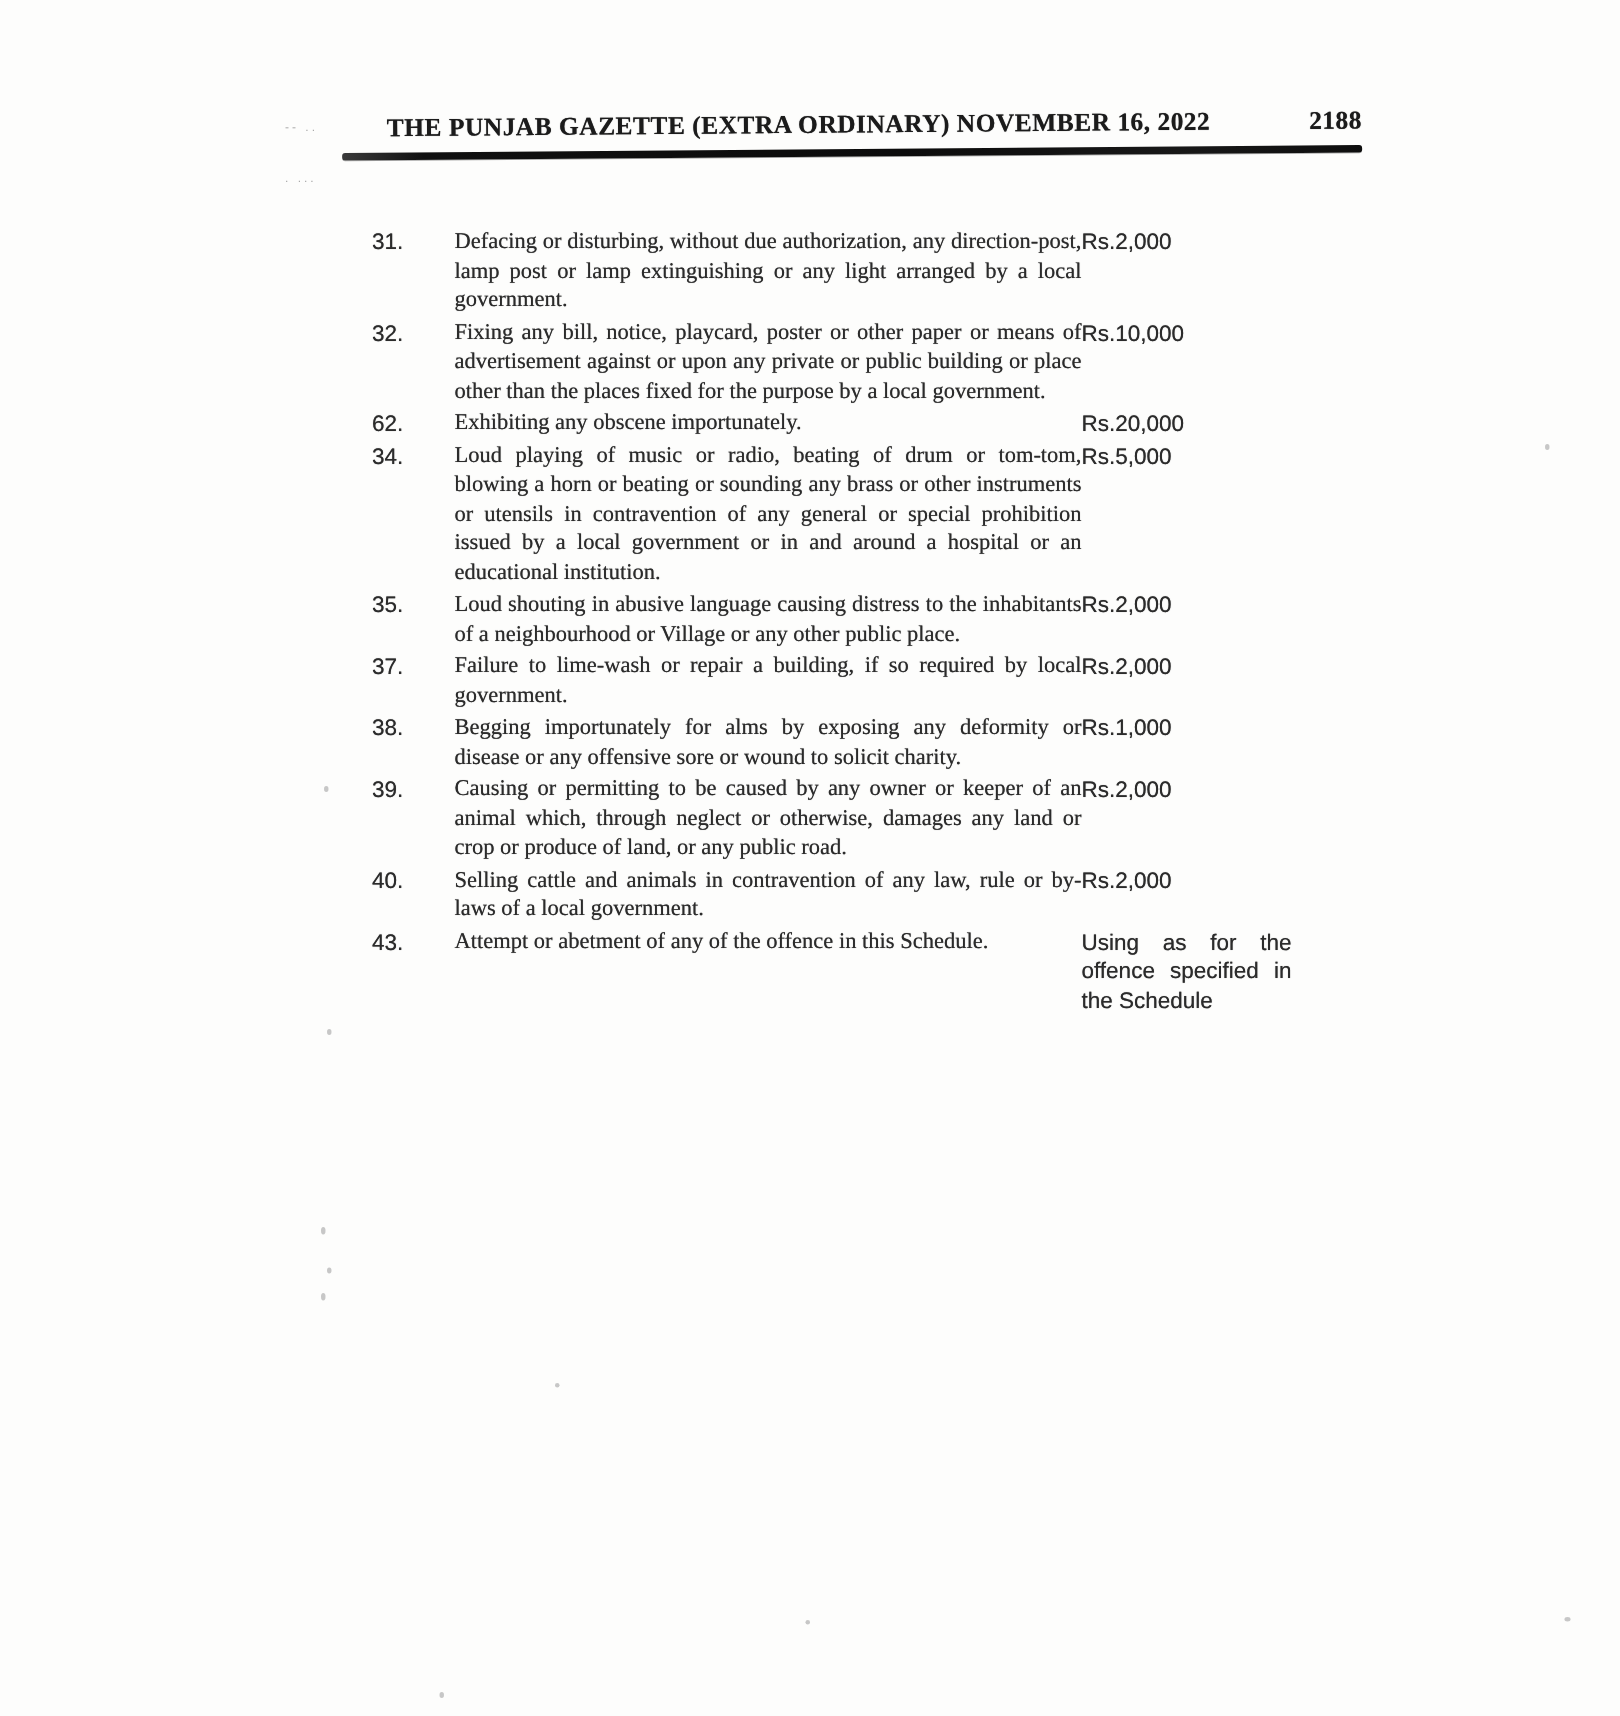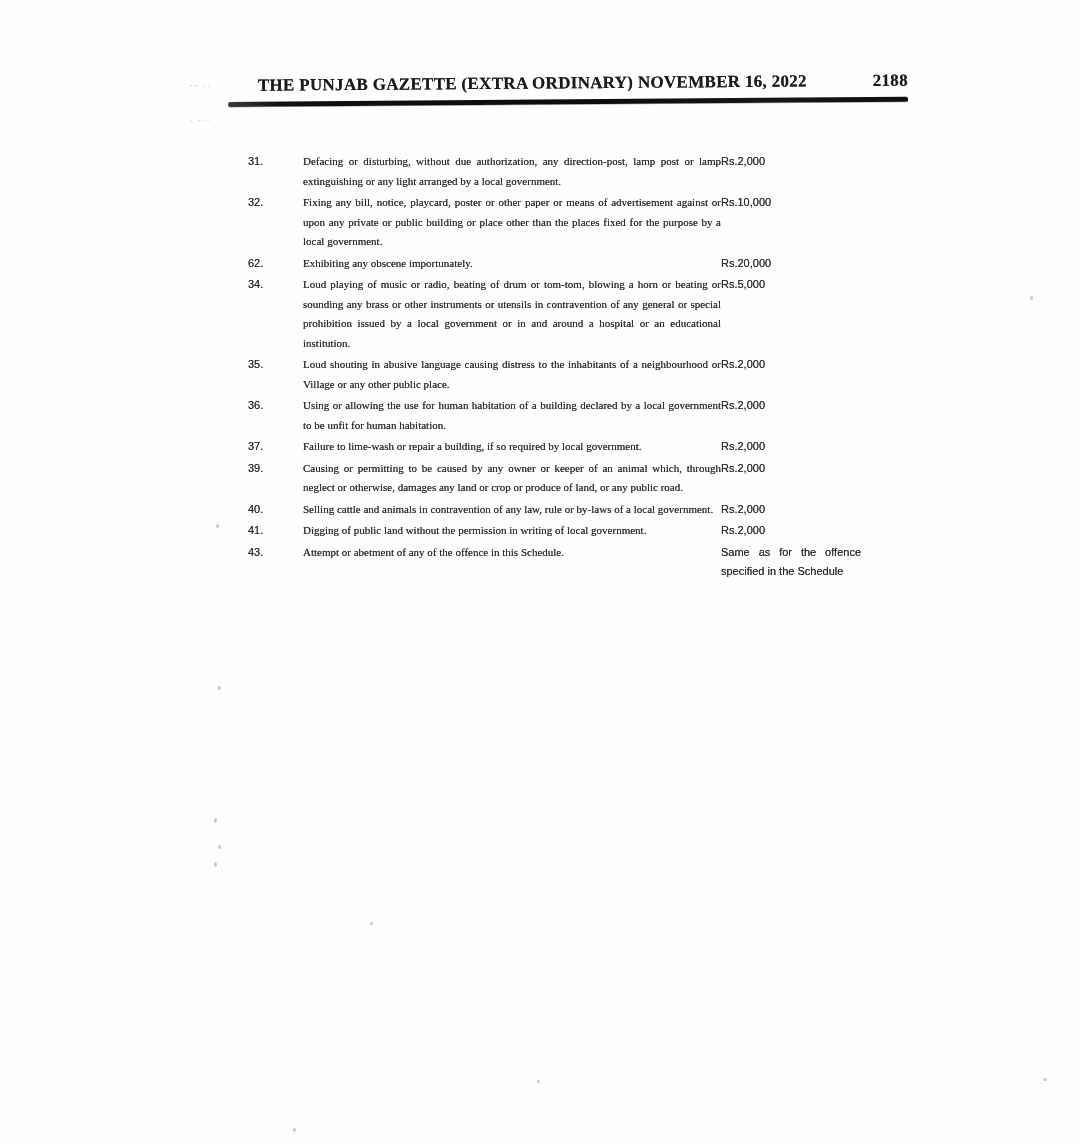--- a/index.html
+++ b/index.html
@@ -58,21 +58,21 @@
   table.schedule {
     position: absolute;
     left: 248px;
     top: 152px;
     border-collapse: collapse;
     table-layout: fixed;
   }
   table.schedule td {
     vertical-align: top;
     padding: 0 0 2px 0;
-    font-size: 11px;
+    font-size: 15px;
     line-height: 19.5px;
     text-shadow: 0 0 0.45px rgba(43,43,43,0.8);
   }
   td.col-no   { width: 55px;  text-align: left; }
   td.col-desc { width: 418px; padding-right: 12px; text-align: justify; font-family: Liberation Serif, serif; }
   td.col-fine { width: 140px; padding-left: 6px; text-align: justify; }
 
   
   .speck {
     position: absolute;
@@ -140,53 +140,48 @@
     <td class="col-desc">Loud playing of music or radio, beating of drum or tom-tom, blowing a horn or beating or sounding any brass or other instruments or utensils in contravention of any general or special prohibition issued by a local government or in and around a hospital or an educational institution.</td>
     <td class="col-fine">Rs.5,000</td>
   </tr>
 
   <tr>
     <td class="col-no">35.</td>
     <td class="col-desc">Loud shouting in abusive language causing distress to the inhabitants of a neighbourhood or Village or any other public place.</td>
     <td class="col-fine">Rs.2,000</td>
   </tr>
 
-  <tr>
-    <td class="col-no">36.</td>
-    <td class="col-desc">Using or allowing the use for human habitation of a building declared by a local government to be unfit for human habitation.</td>
-    <td class="col-fine">Rs.2,000</td>
-  </tr>
 
   <tr>
     <td class="col-no">37.</td>
     <td class="col-desc">Failure to lime-wash or repair a building, if so required by local government.</td>
     <td class="col-fine">Rs.2,000</td>
   </tr>
 
+  <tr>
+    <td class="col-no">38.</td>
+    <td class="col-desc">Begging importunately for alms by exposing any deformity or disease or any offensive sore or wound to solicit charity.</td>
+    <td class="col-fine">Rs.1,000</td>
+  </tr>
 
   <tr>
     <td class="col-no">39.</td>
     <td class="col-desc">Causing or permitting to be caused by any owner or keeper of an animal which, through neglect or otherwise, damages any land or crop or produce of land, or any public road.</td>
     <td class="col-fine">Rs.2,000</td>
   </tr>
 
   <tr>
     <td class="col-no">40.</td>
     <td class="col-desc">Selling cattle and animals in contravention of any law, rule or by-laws of a local government.</td>
     <td class="col-fine">Rs.2,000</td>
   </tr>
 
-  <tr>
-    <td class="col-no">41.</td>
-    <td class="col-desc">Digging of public land without the permission in writing of local government.</td>
-    <td class="col-fine">Rs.2,000</td>
-  </tr>
 
 
   <tr>
     <td class="col-no">43.</td>
     <td class="col-desc">Attempt or abetment of any of the offence in this Schedule.</td>
-    <td class="col-fine">Same as for the offence specified in the Schedule</td>
+    <td class="col-fine">Using as for the offence specified in the Schedule</td>
   </tr>
 </tbody>
   </table>
 
 </div>
 
 </body></html>

